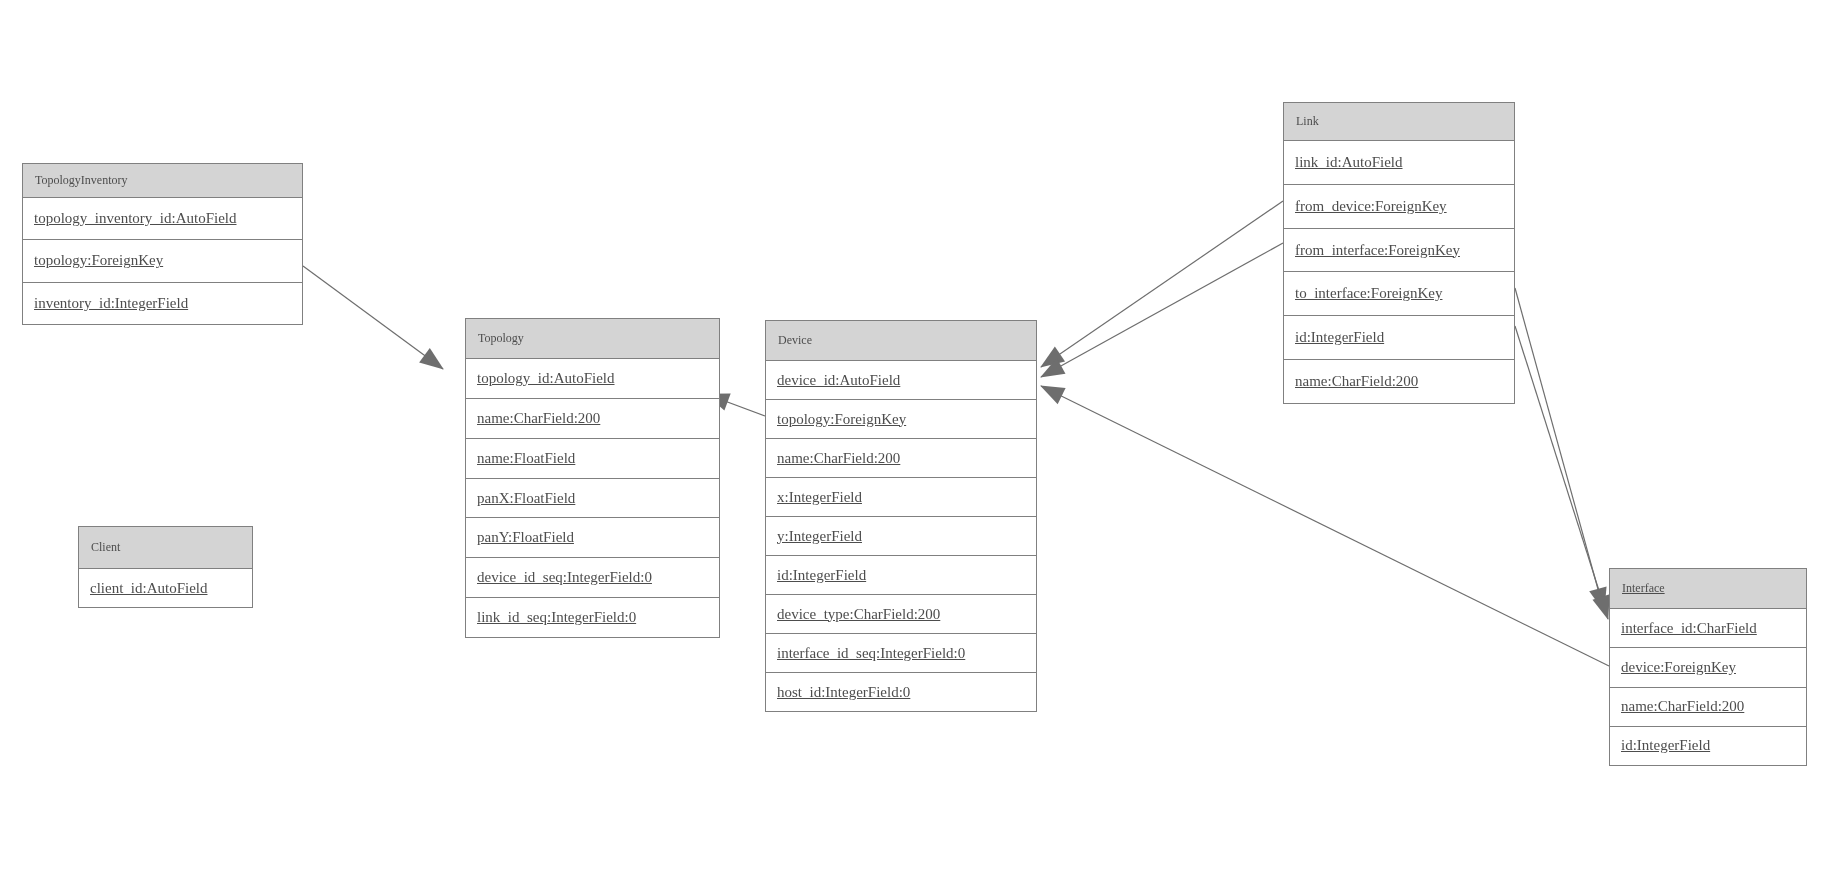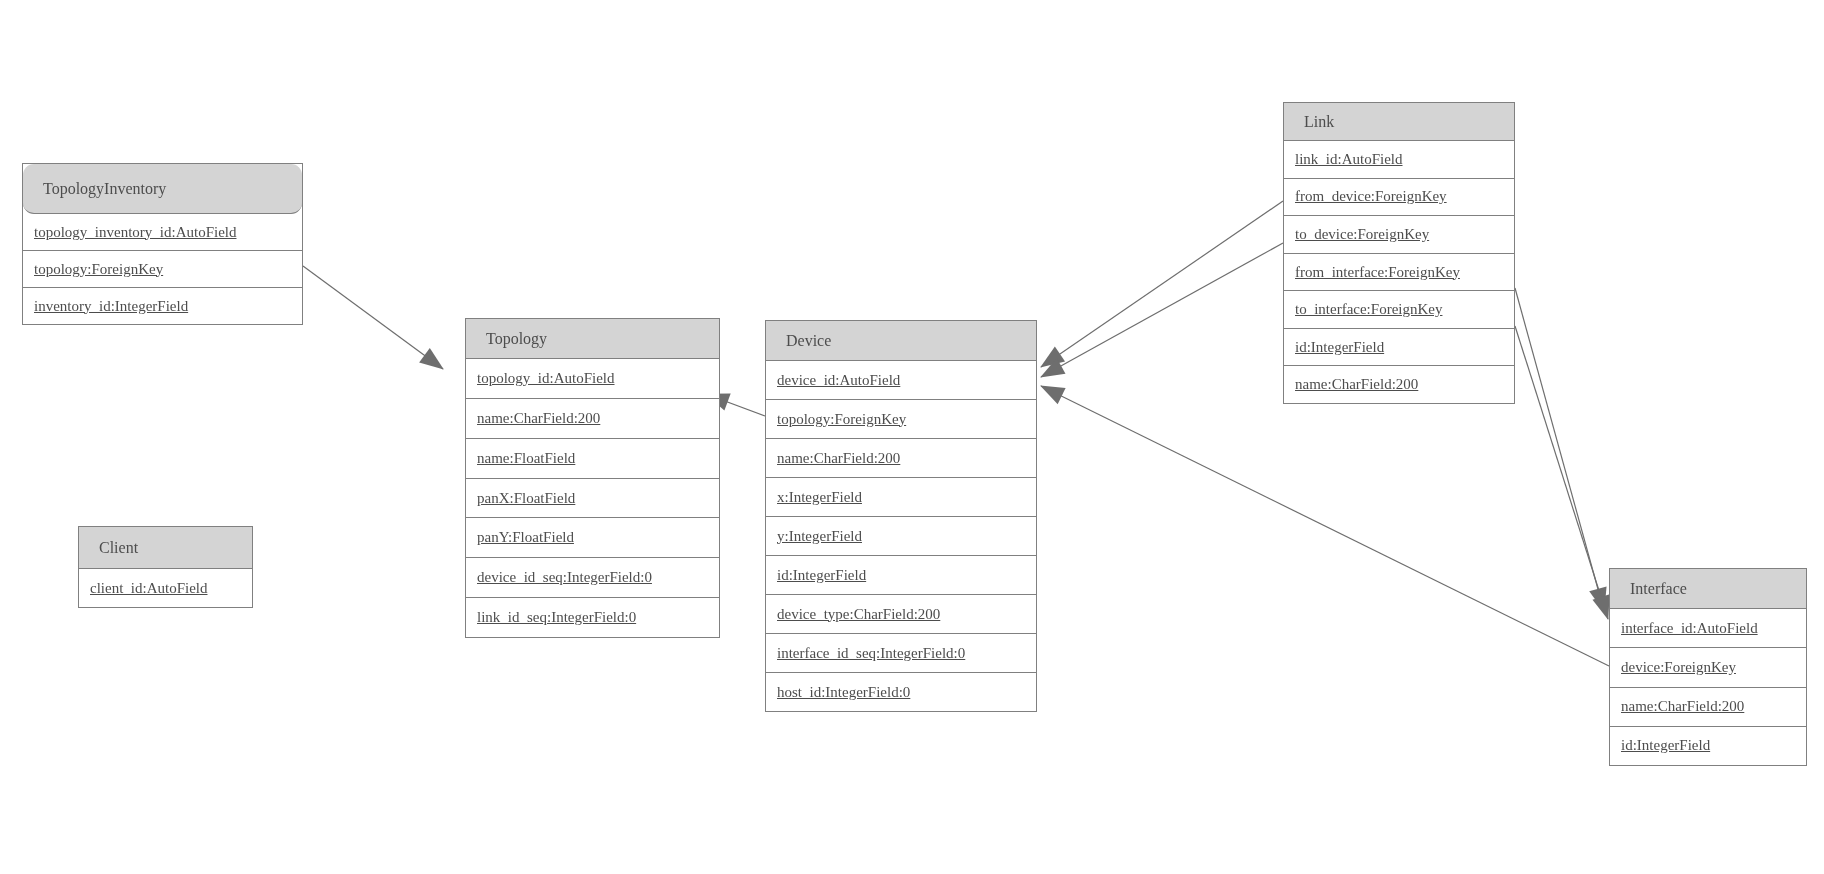--- a/index.html
+++ b/index.html
@@ -26,22 +26,22 @@
     display:flex;
     flex-direction:column;
     color:var(--text);
   }
   .entity-header{
     box-sizing:border-box;
     background:var(--header-fill);
     border-bottom:1px solid var(--border);
     display:flex;
     align-items:center;
-    padding-left:20px;
-    font-size:16px;
+    padding-left:12px;
+    font-size:12px;
     flex:0 0 auto;
   }
   .entity-rows{
     display:flex;
     flex-direction:column;
     flex:1 1 auto;
   }
   .entity-row{
     box-sizing:border-box;
     flex:1 1 0;
@@ -71,21 +71,21 @@
         <line x1="765" y1="416" x2="706" y2="394" stroke="#6e6e6e" stroke-width="1.2" marker-end="url(#arrow)"></line>
         <line x1="1283" y1="201" x2="1041" y2="367" stroke="#6e6e6e" stroke-width="1.2" marker-end="url(#arrow)"></line>
         <line x1="1283" y1="243" x2="1041" y2="377" stroke="#6e6e6e" stroke-width="1.2" marker-end="url(#arrow)"></line>
         <line x1="1515" y1="288" x2="1604" y2="611" stroke="#6e6e6e" stroke-width="1.2" marker-end="url(#arrow)"></line>
         <line x1="1515" y1="326" x2="1608" y2="619" stroke="#6e6e6e" stroke-width="1.2" marker-end="url(#arrow)"></line>
         <line x1="1609" y1="666" x2="1041" y2="386" stroke="#6e6e6e" stroke-width="1.2" marker-end="url(#arrow)"></line>
       </g>
   </svg>
   <div id="entity-layer">
       <div class="entity" style="left: 22px; top: 163px; width: 281px; height: 162px;">
-        <div class="entity-header" style="height: 50px; border-radius: 11px;">TopologyInventory</div>
+        <div class="entity-header" style="height: 34px;">TopologyInventory</div>
         <div class="entity-rows">
           <div class="entity-row">topology_inventory_id:AutoField</div>
           <div class="entity-row">topology:ForeignKey</div>
           <div class="entity-row">inventory_id:IntegerField</div>
         </div>
       </div>
       <div class="entity" style="left: 465px; top: 318px; width: 255px; height: 320px;">
         <div class="entity-header" style="height: 40px;">Topology</div>
         <div class="entity-rows">
           <div class="entity-row">topology_id:AutoField</div>
@@ -115,30 +115,29 @@
           <div class="entity-row">device_type:CharField:200</div>
           <div class="entity-row">interface_id_seq:IntegerField:0</div>
           <div class="entity-row">host_id:IntegerField:0</div>
         </div>
       </div>
       <div class="entity" style="left: 1283px; top: 102px; width: 232px; height: 302px;">
         <div class="entity-header" style="height: 38px;">Link</div>
         <div class="entity-rows">
           <div class="entity-row">link_id:AutoField</div>
           <div class="entity-row">from_device:ForeignKey</div>
-          <div class="entity-row">to_device:ForeignKey</div>
           <div class="entity-row">from_interface:ForeignKey</div>
           <div class="entity-row">to_interface:ForeignKey</div>
           <div class="entity-row">id:IntegerField</div>
           <div class="entity-row">name:CharField:200</div>
         </div>
       </div>
       <div class="entity" style="left: 1609px; top: 568px; width: 198px; height: 198px;">
-        <div class="entity-header" style="height: 40px;">Interface</div>
+        <div class="entity-header" style="height: 40px; text-decoration: underline;">Interface</div>
         <div class="entity-rows">
-          <div class="entity-row">interface_id:AutoField</div>
+          <div class="entity-row">interface_id:CharField</div>
           <div class="entity-row">device:ForeignKey</div>
           <div class="entity-row">name:CharField:200</div>
           <div class="entity-row">id:IntegerField</div>
         </div>
       </div>
     </div>
 </div>
 
 </body></html>

